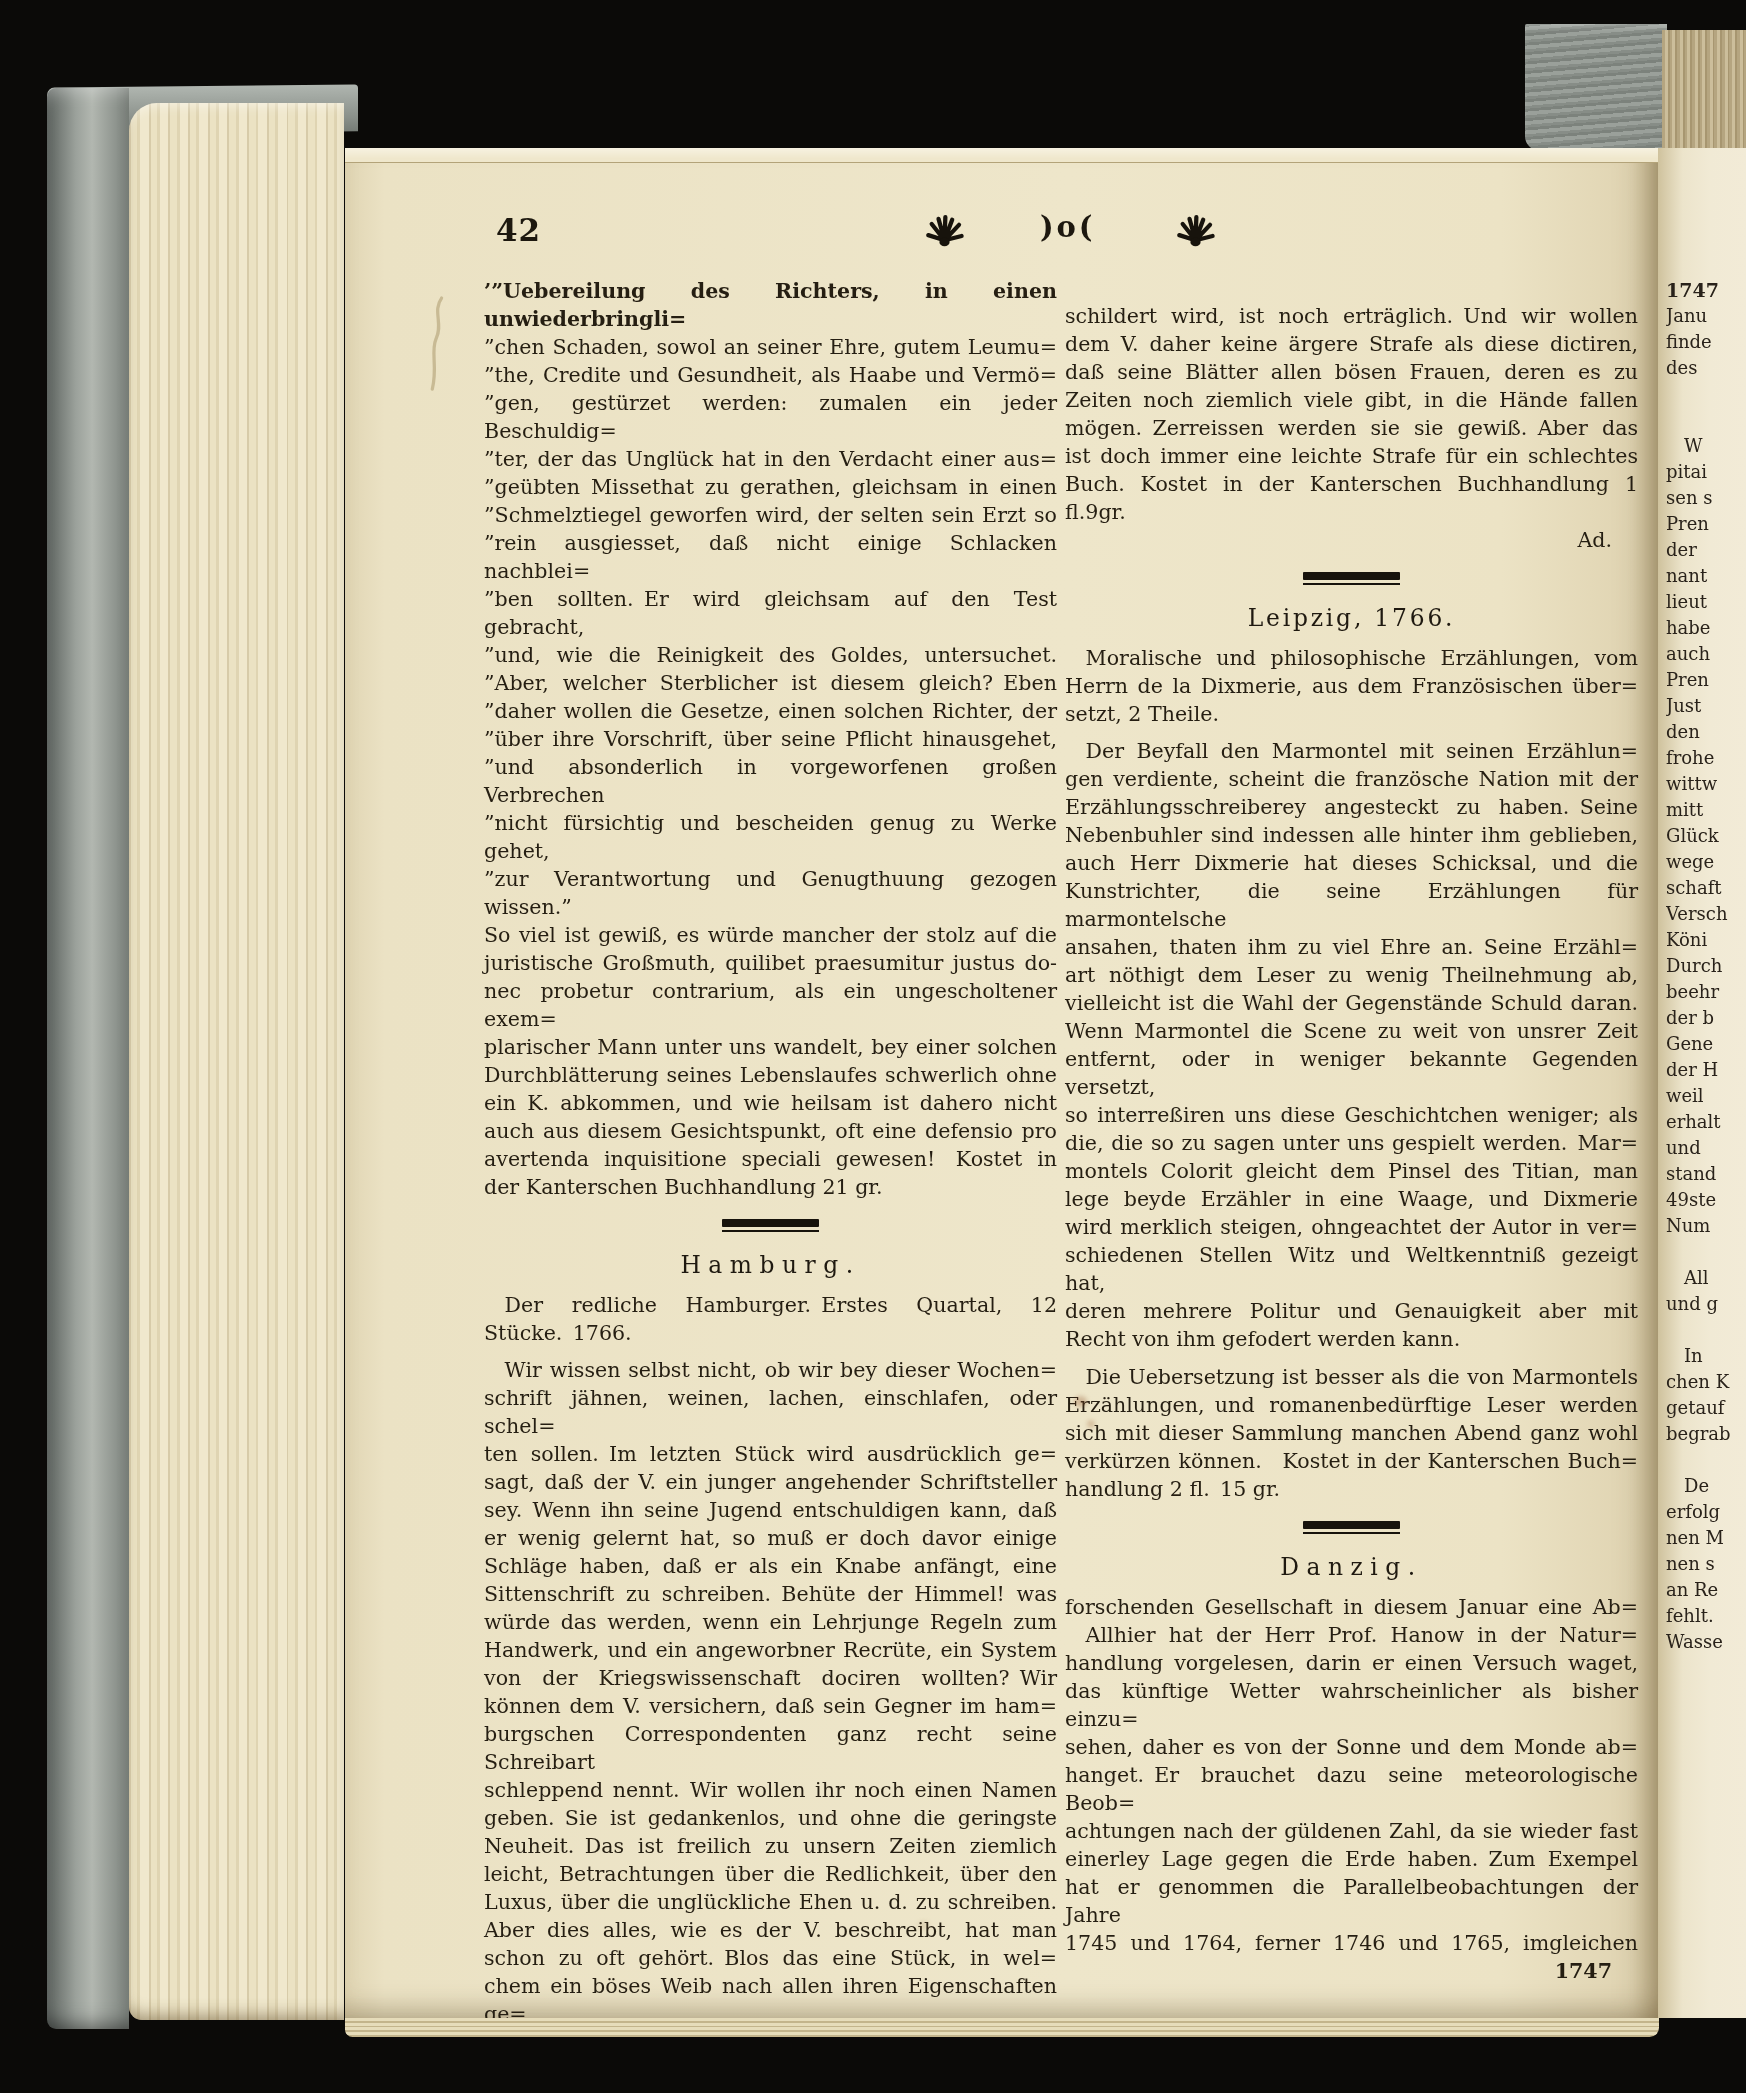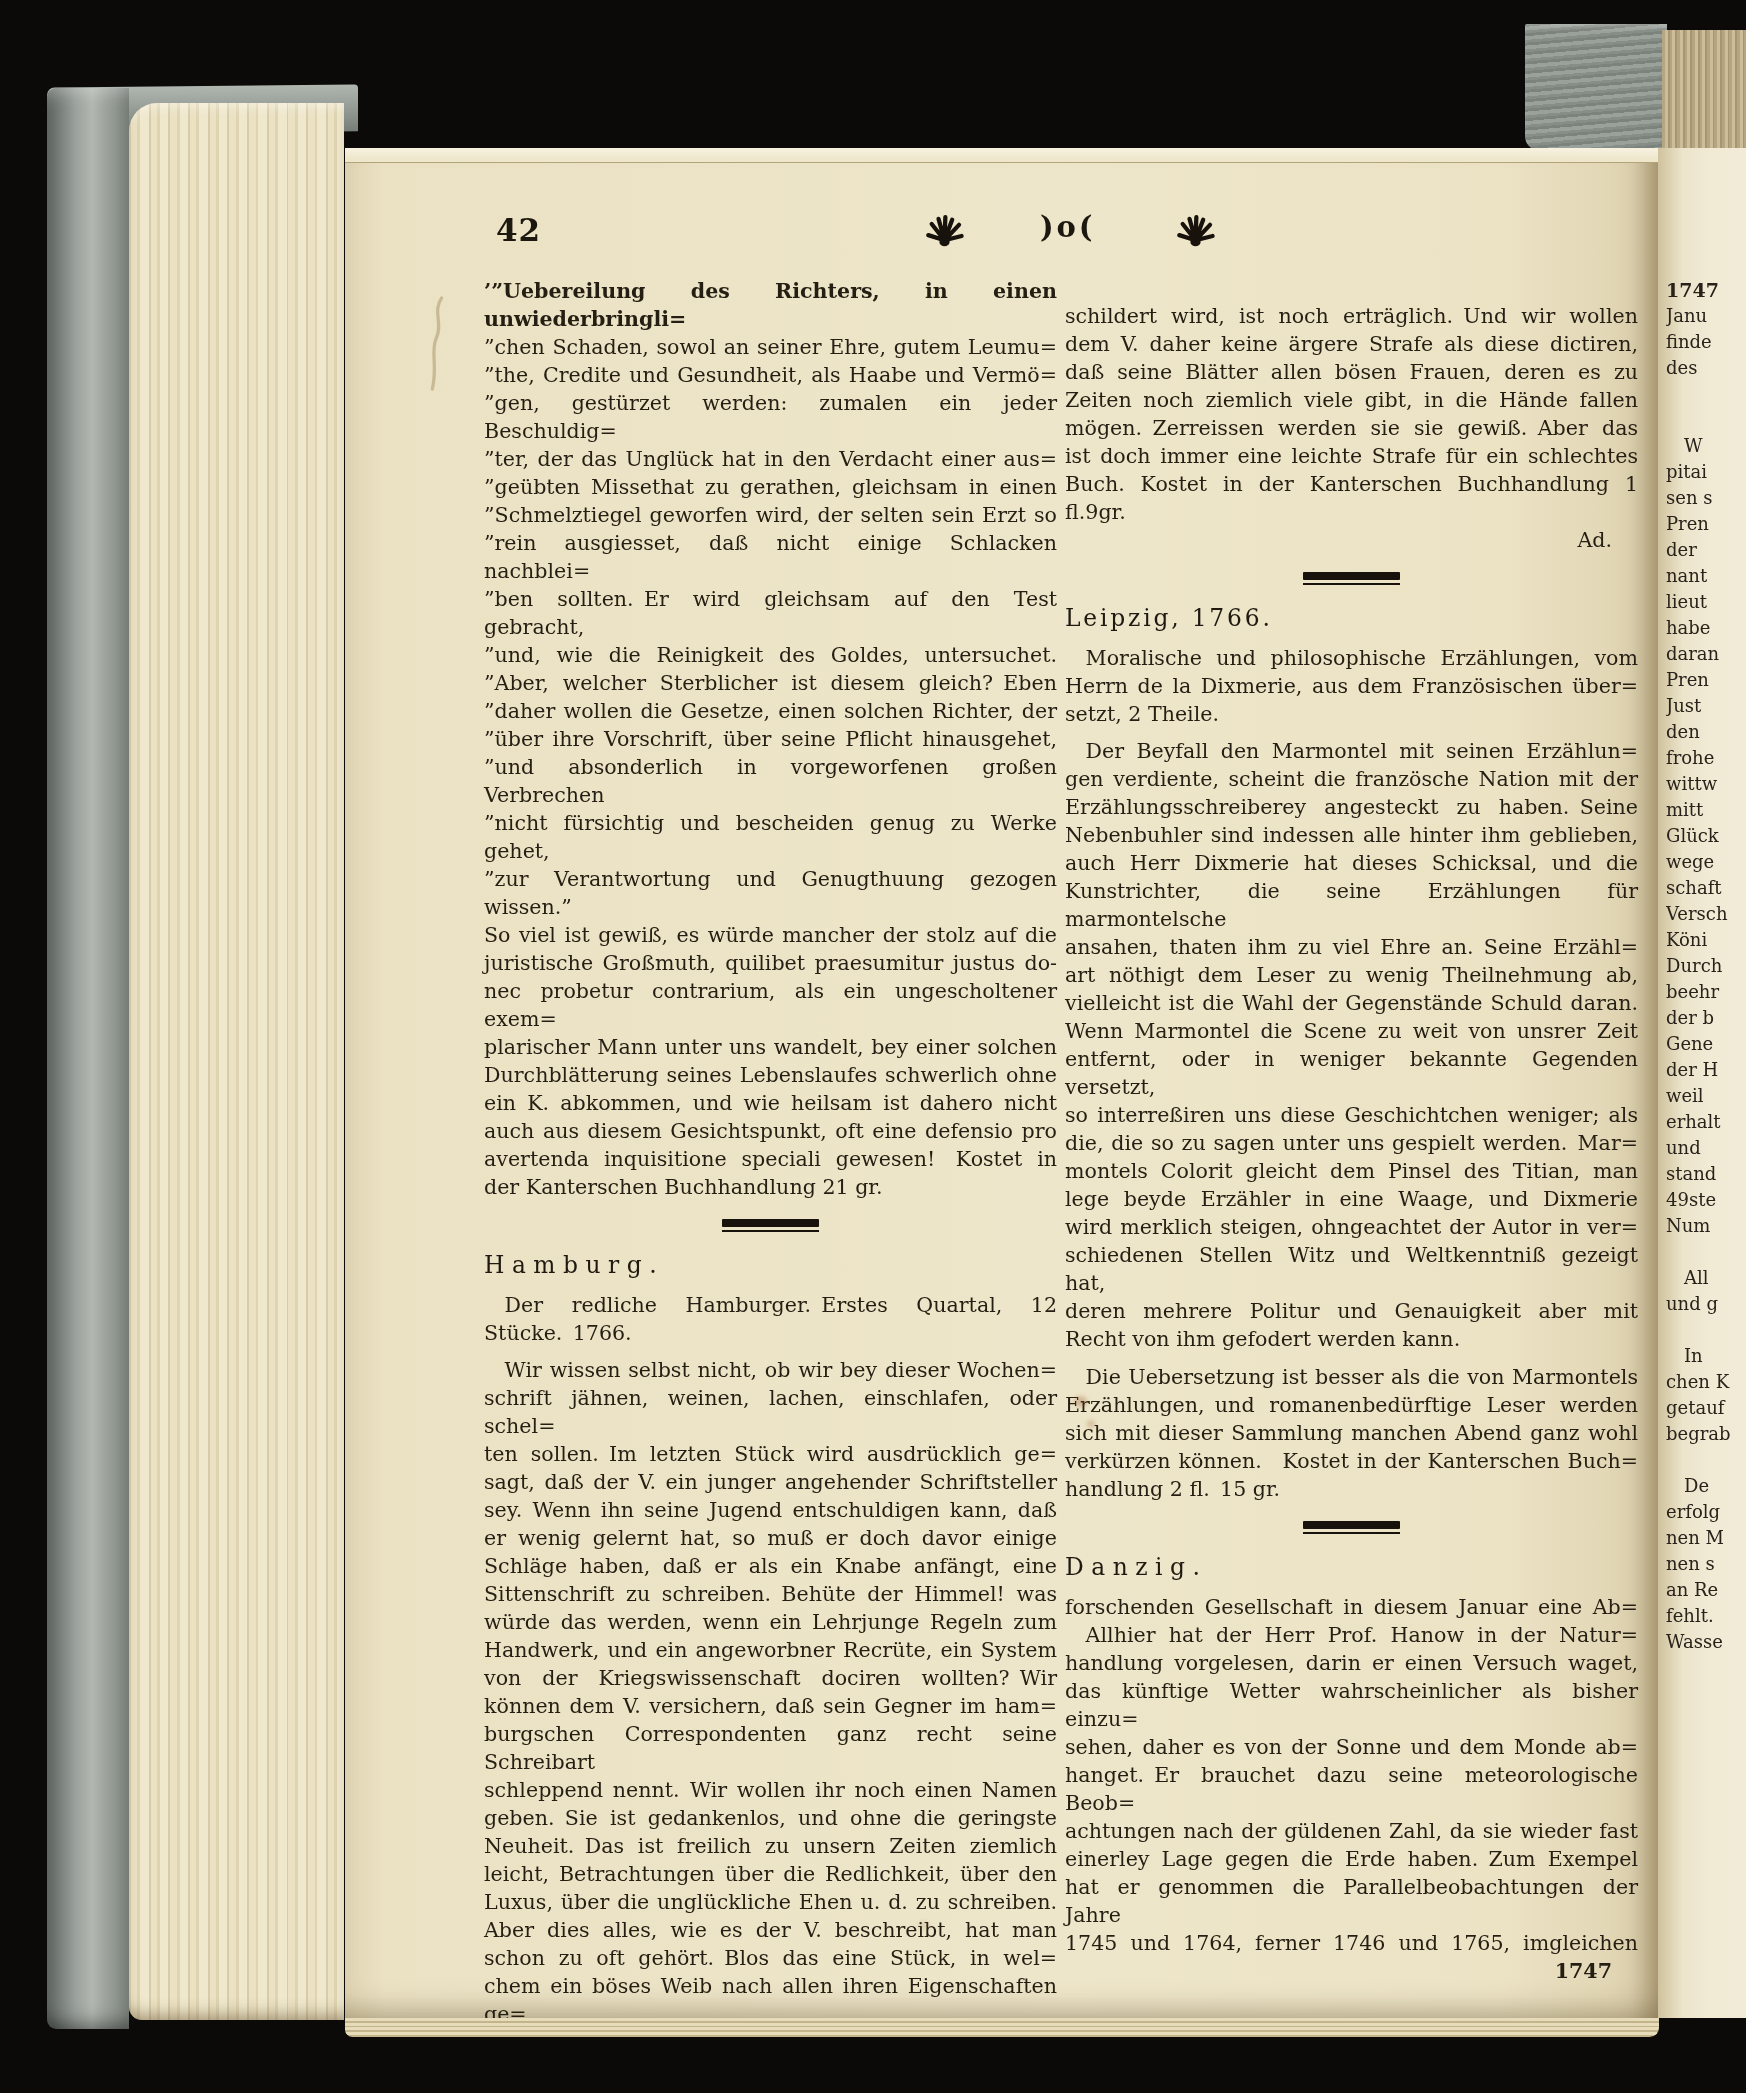--- a/index.html
+++ b/index.html
@@ -66,21 +66,21 @@
     position:absolute;top:129px;width:573px;
     font-size:20.6px;line-height:28px;color:#251e12;
   }
   .col-left{left:139px;}
   .col-right{left:720px;margin-top:25px;}
   .ln{text-align:justify;text-align-last:justify;min-height:28px;}
   .ln.last-left{text-align-last:left;}
   .ln.bold{font-weight:bold;}
   .para + .para{margin-top:9.4px;}
   .heading{
-    text-align:left;font-size:23.4px;margin:19px 0 12px;color:#1f1910;
+    text-align:center;font-size:23.4px;margin:19px 0 12px;color:#1f1910;
   }
   .heading.spread{letter-spacing:7.5px;}
   .heading.mild{letter-spacing:2.8px;}
   .rightline{text-align:right;padding-right:26px;min-height:28px;}
   .rightline.bold{font-weight:bold;}
   .divider{width:97px;margin:18px auto 12px;}
   .divider .b1{height:8.4px;background:#17130c;border-radius:0.9px;}
   .divider .b2{height:1.9px;background:#17130c;margin-top:2.8px;}
   
   .next-strip-text{
@@ -268,21 +268,21 @@
       <div class="fln"></div>
       <div class="fln"></div>
       <div class="fln"> W</div>
       <div class="fln">pitai</div>
       <div class="fln">sen s</div>
       <div class="fln">Pren</div>
       <div class="fln">der</div>
       <div class="fln">nant</div>
       <div class="fln">lieut</div>
       <div class="fln">habe</div>
-      <div class="fln">daran</div>
+      <div class="fln">auch</div>
       <div class="fln">Pren</div>
       <div class="fln">Just</div>
       <div class="fln">den</div>
       <div class="fln">frohe</div>
       <div class="fln">wittw</div>
       <div class="fln">mitt</div>
       <div class="fln">Glück</div>
       <div class="fln">wege</div>
       <div class="fln">schaft</div>
       <div class="fln">Versch</div>

